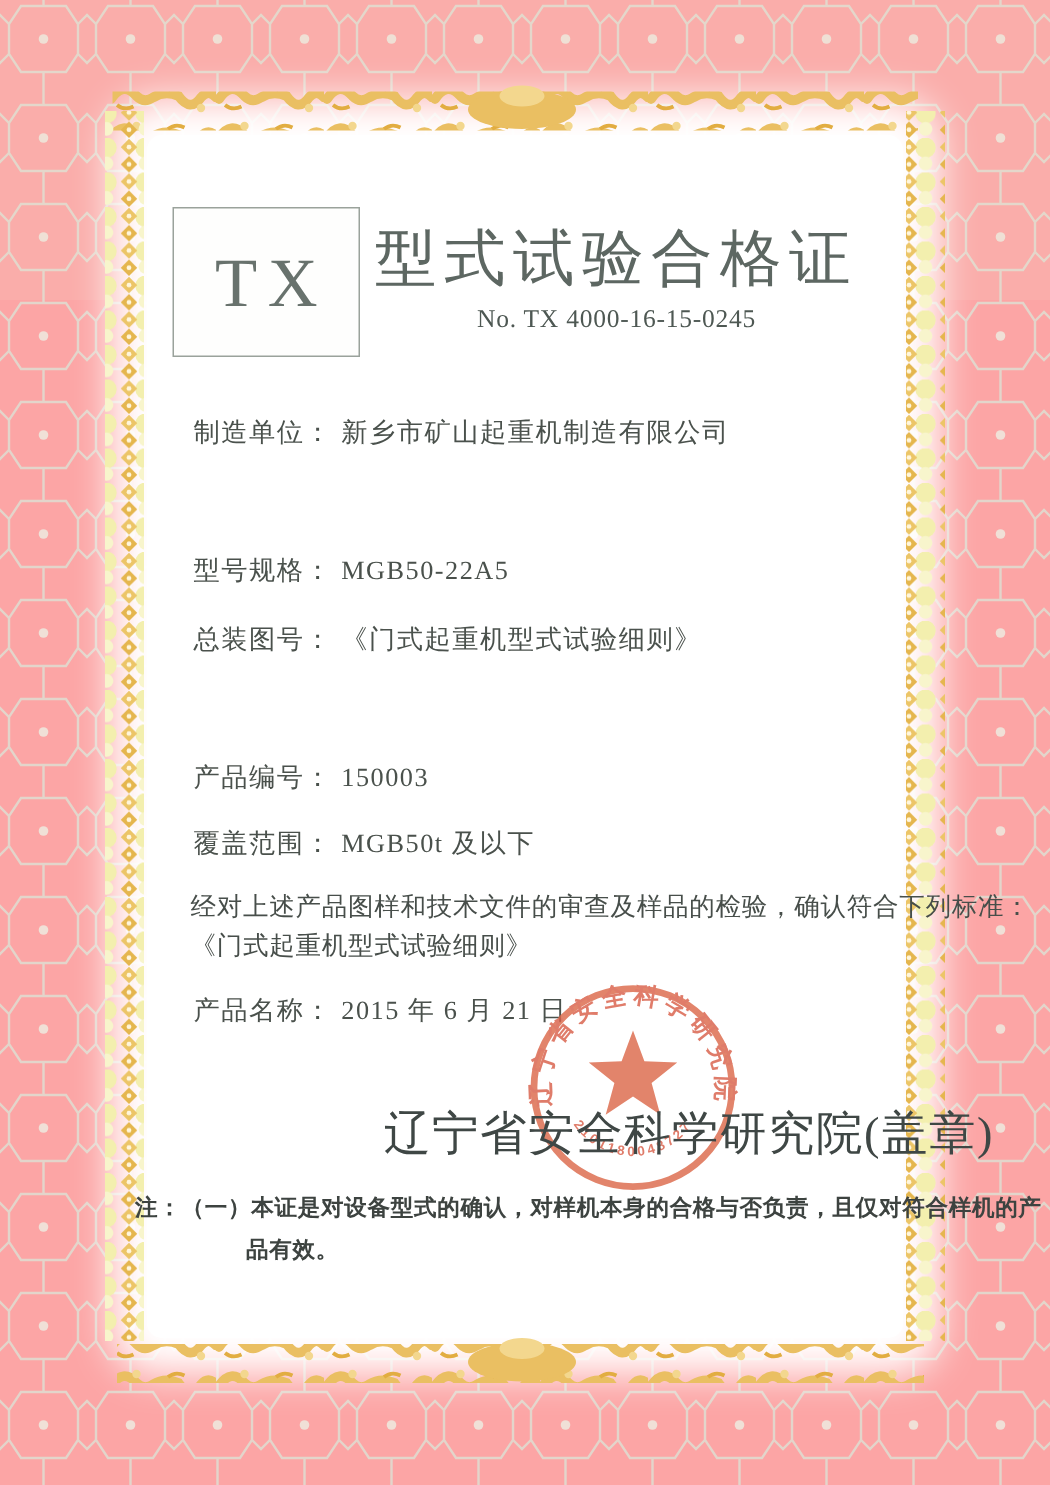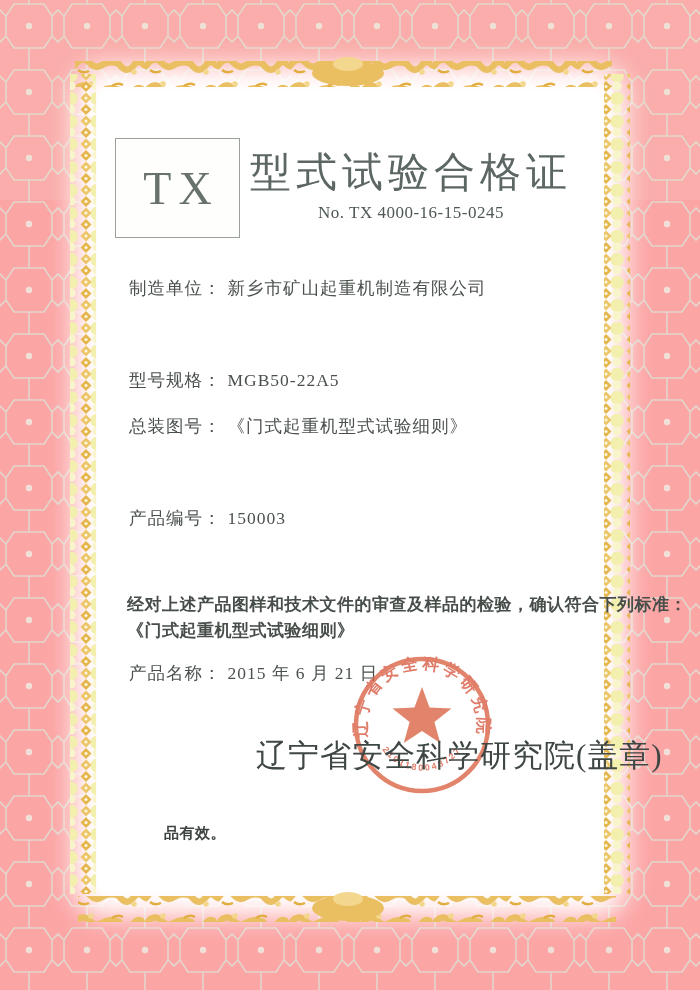--- a/index.html
+++ b/index.html
@@ -25,21 +25,21 @@
     font-size:46px;color:#68726d;letter-spacing:7px;padding-left:7px;
   }
   
   .header{left:244px;top:134px;width:334px;text-align:center;color:#5d6762;}
   .title-top{font-size:26px;letter-spacing:17px;padding-left:17px;white-space:nowrap;}
   .title-main{font-size:41px;letter-spacing:5px;margin-top:11px;white-space:nowrap;font-family:Liberation Serif, serif;}
   .cert-no{font-size:17px;font-weight:normal;color:#4e5853;margin-top:3px;letter-spacing:0.5px;}
   
   .field{left:129px;font-size:17.5px;font-weight:normal;color:#4a514c;white-space:nowrap;letter-spacing:1px;}
   .field .lbl{margin-right:6px;}
-  .para{left:127px;font-size:17px;font-weight:bold;color:#474e4a;line-height:26px;white-space:nowrap;letter-spacing:0.5px;}
+  .para{left:127px;font-size:17px;font-weight:normal;color:#474e4a;line-height:26px;white-space:nowrap;letter-spacing:0.5px;}
   .issuer{left:256px;top:735px;font-size:31px;color:#3f4745;letter-spacing:1px;white-space:nowrap;}
   
   .note{font-size:15px;font-weight:bold;color:#3d4340;white-space:nowrap;letter-spacing:0.5px;}
   
   .seal{left:347px;top:648px;}
 </style>
 </head>
 <body>
 
 <div class="page">
@@ -103,20 +103,23 @@
   </div>
   <div class="abs field" style="top:368px;">
     <span class="lbl">型号规格：</span><span>MGB50-22A5</span>
   </div>
   <div class="abs field" style="top:414px;">
     <span class="lbl">总装图号：</span><span>《门式起重机型式试验细则》</span>
   </div>
   <div class="abs field" style="top:506px;">
     <span class="lbl">产品编号：</span><span>150003</span>
   </div>
+  <div class="abs field" style="top:550px;">
+    <span class="lbl">覆盖范围：</span><span>MGB50t 及以下</span>
+  </div>
 
   <div class="abs para" style="top:592px;">
     <div>经对上述产品图样和技术文件的审查及样品的检验，确认符合下列标准：</div>
     <div>《门式起重机型式试验细则》</div>
   </div>
 
   <div class="abs field" style="top:661px;">
     <span class="lbl">产品名称：</span><span>2015 年 6 月 21 日</span>
   </div>
 
@@ -130,15 +133,18 @@
       </text>
       <text font-size="9" fill="#d9604a" letter-spacing="2.2" font-weight="bold" font-family="Liberation Sans, DejaVu Sans, sans-serif">
         <textPath href="#sealBot" startOffset="50%" text-anchor="middle">2101180048727</textPath>
       </text>
       <path d="M75,39 L82.6,59.5 L104.5,60.4 L87.4,74 L93.2,95.1 L75,83 L56.8,95.1 L62.6,74 L45.5,60.4 L67.4,59.5 Z" fill="#dc6a4b"></path>
     </g>
   </svg>
 
   <div class="abs issuer">辽宁省安全科学研究院(盖章)</div>
 
+  <div class="abs note" style="left:90px;top:796px;">
+    <span>注：</span><span>（一）本证是对设备型式的确认，对样机本身的合格与否负责，且仅对符合样机的产</span>
+  </div>
   <div class="abs note" style="left:164px;top:824px;">品有效。</div>
 
 </div>
 
 </body></html>

